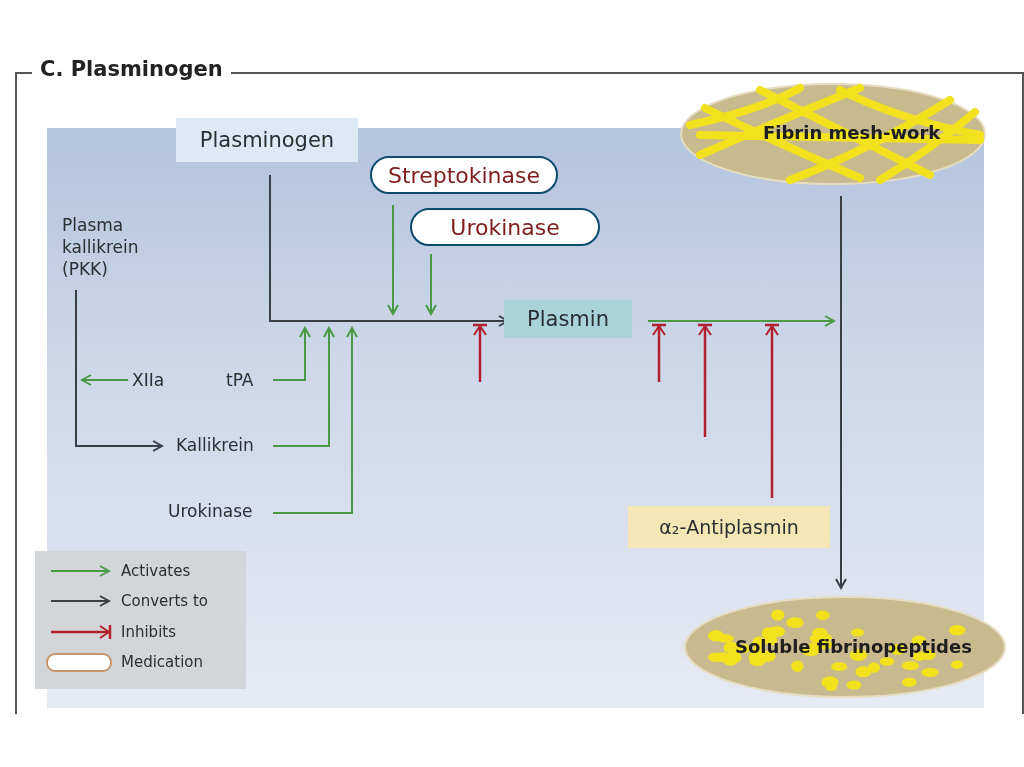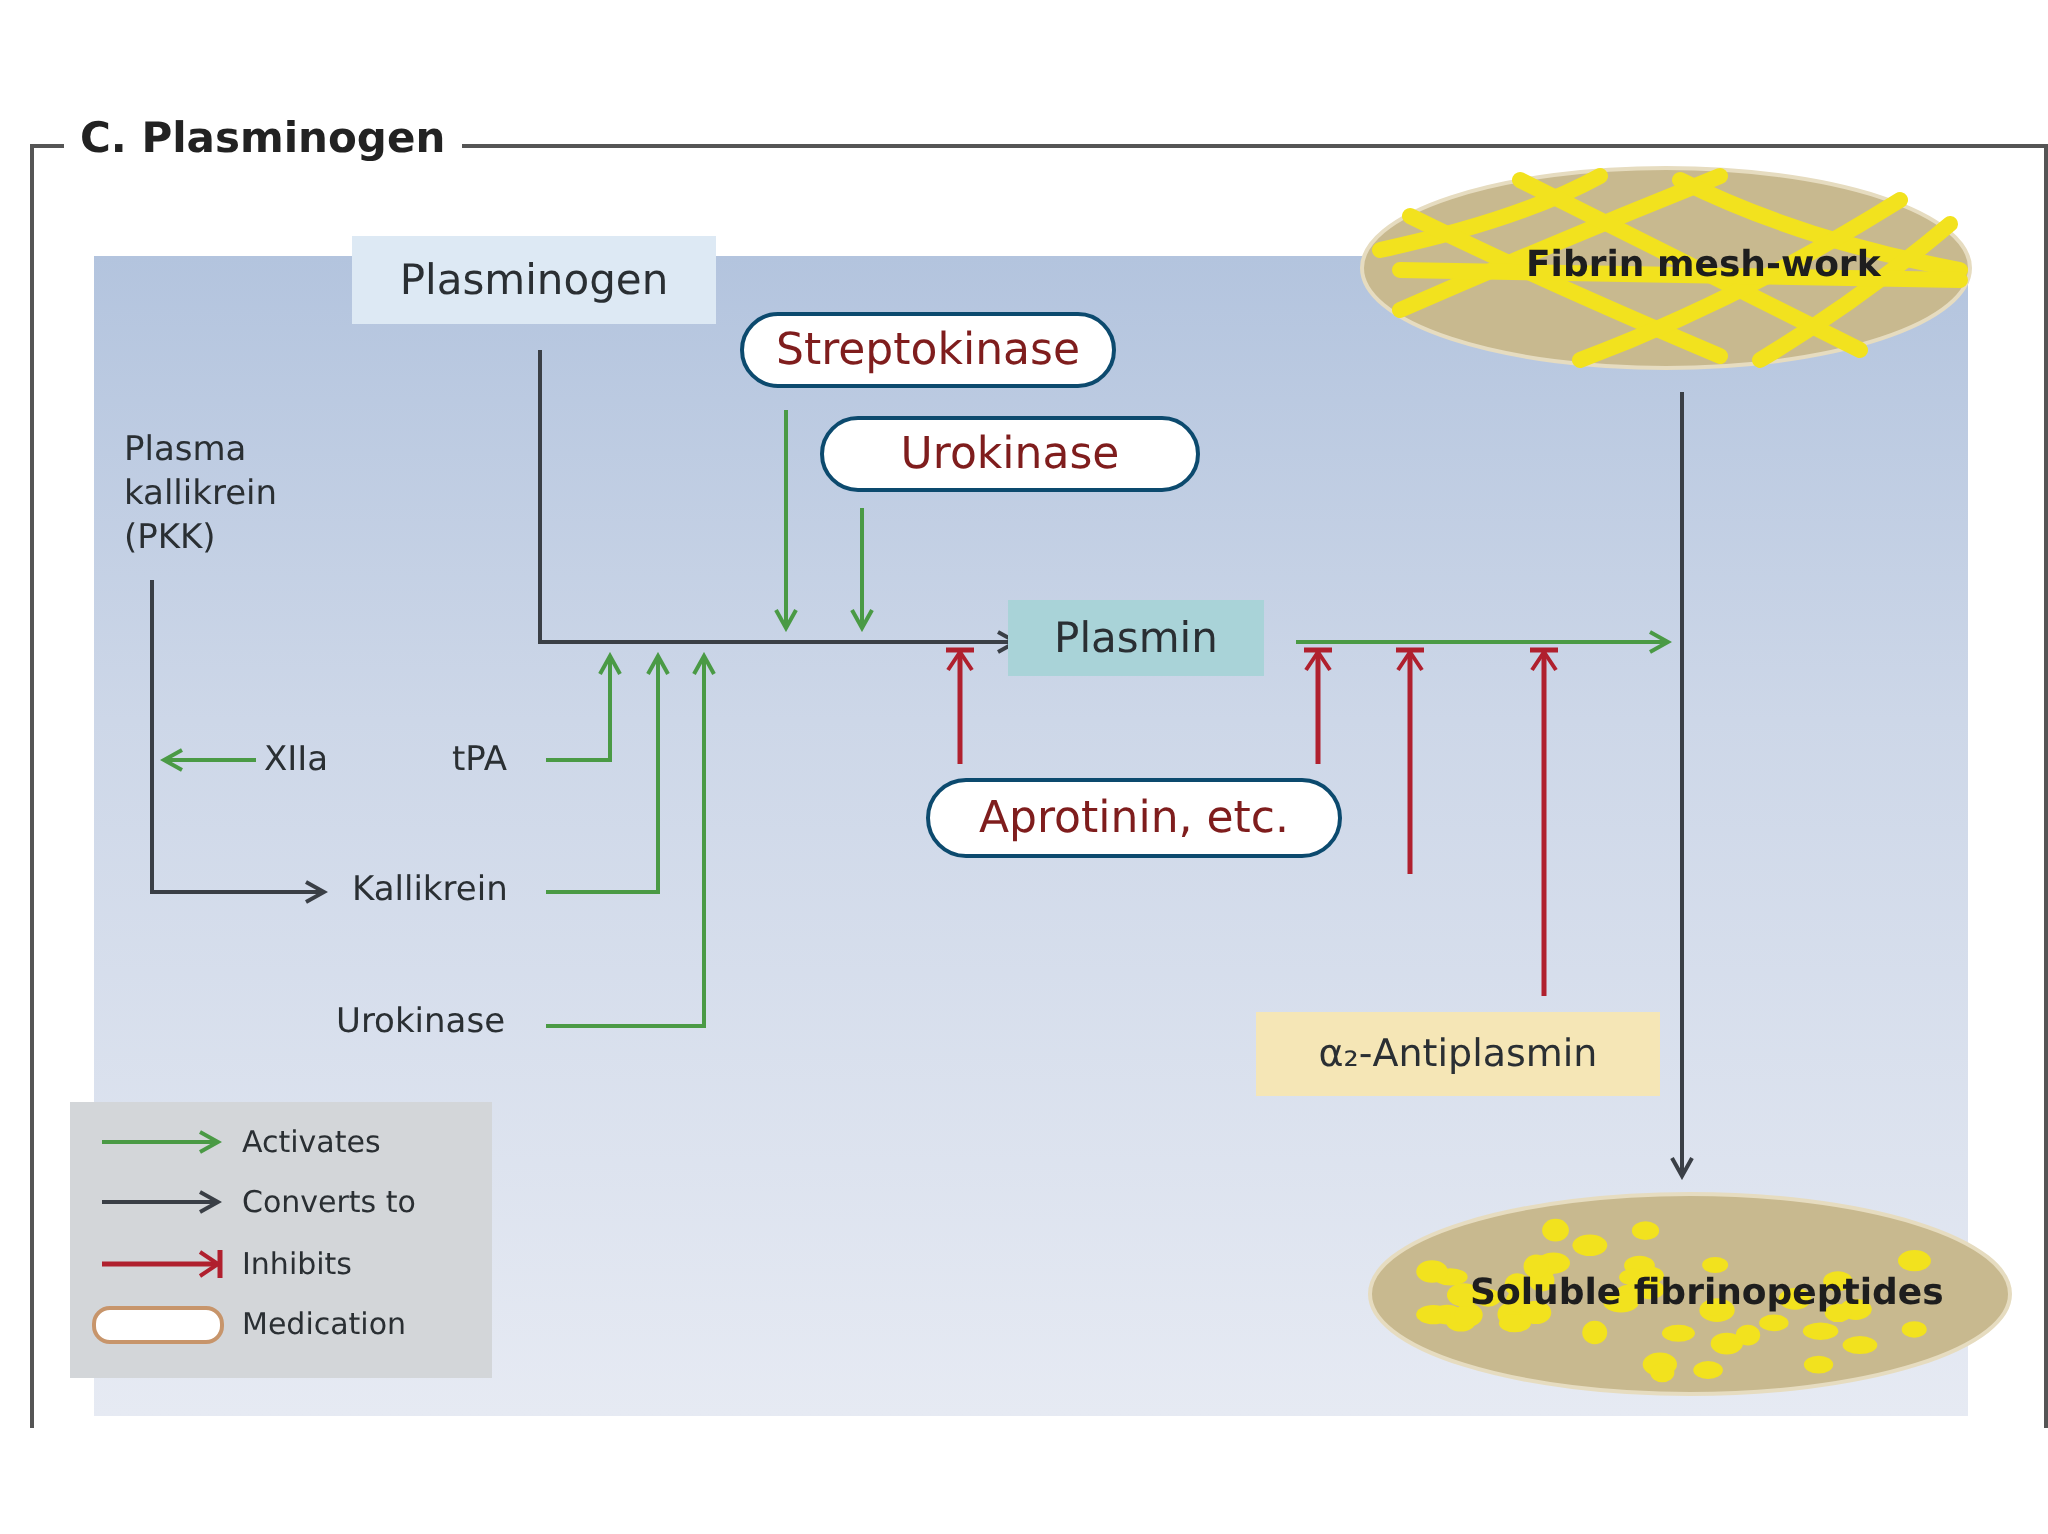--- a/index.html
+++ b/index.html
@@ -143,21 +143,20 @@
 
     <line x1="841" y1="196" x2="841" y2="588" stroke="#3a3f46" stroke-width="2" marker-end="url(#m-dark)"></line>
   </svg>
 
   <div class="box plasminogen">Plasminogen</div>
   <div class="box plasmin">Plasmin</div>
   <div class="box antiplasmin">α₂-Antiplasmin</div>
 
   <div class="pill strepto">Streptokinase</div>
   <div class="pill uro-pill">Urokinase</div>
-  <div class="pill aprotinin">Aprotinin, etc.</div>
 
   <div class="label pkk">
     <div>Plasma</div>
     <div>kallikrein</div>
     <div>(PKK)</div>
   </div>
   <div class="label xiia">XIIa</div>
   <div class="label tpa">tPA</div>
   <div class="label kallikrein">Kallikrein</div>
   <div class="label urokinase-left">Urokinase</div>

